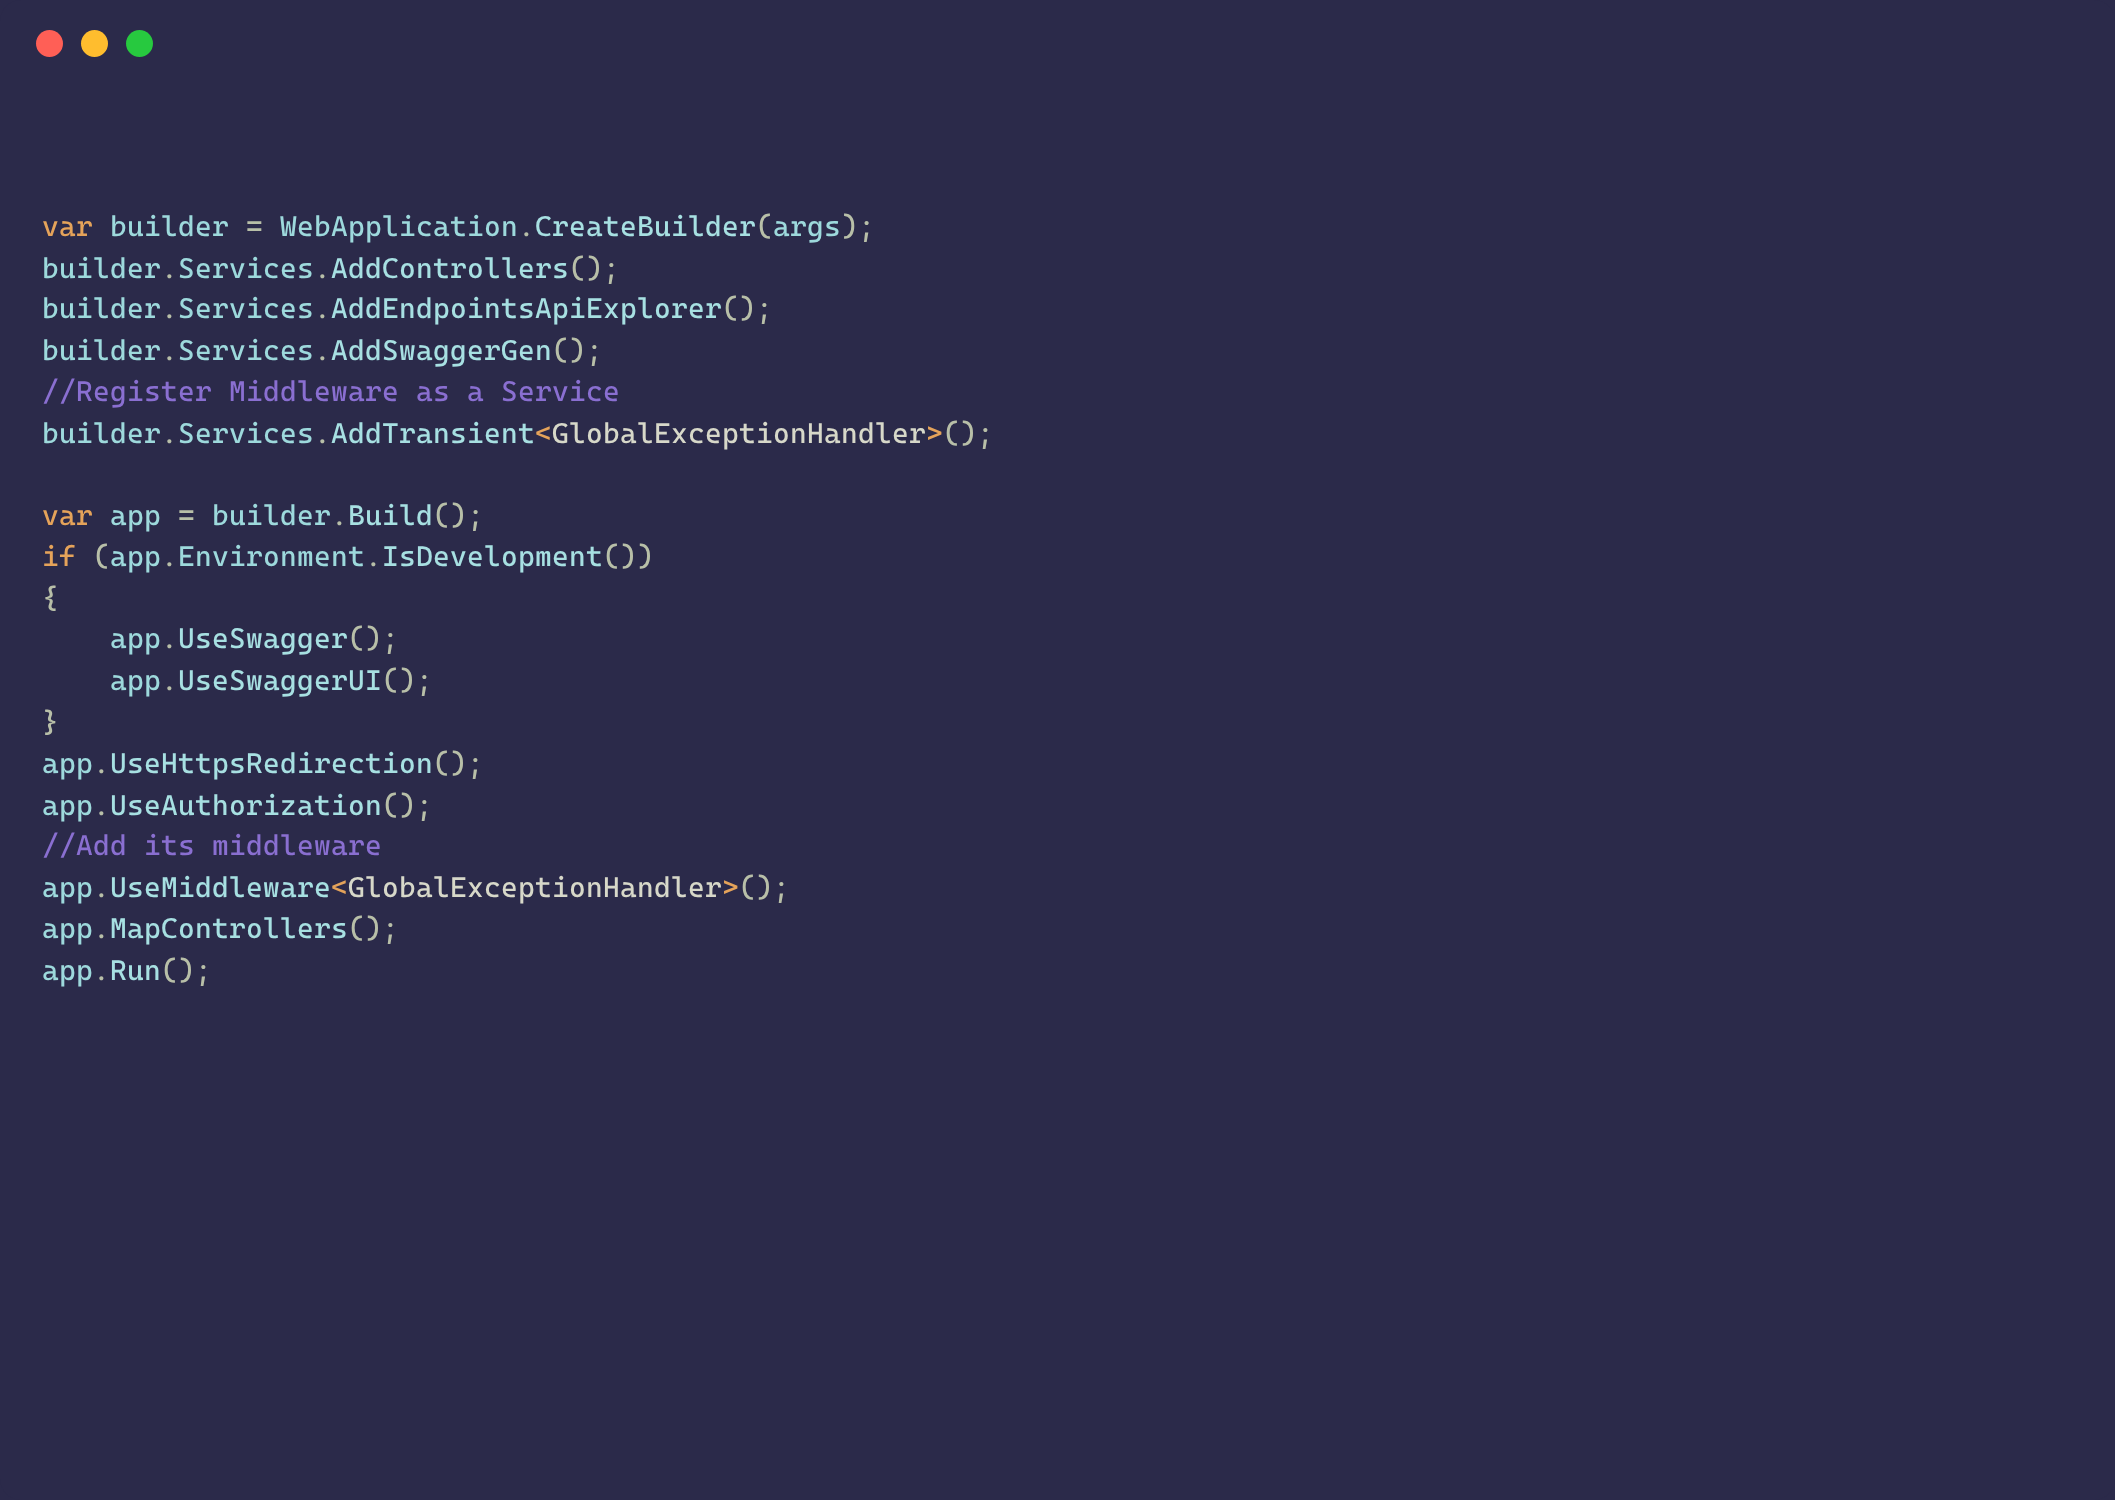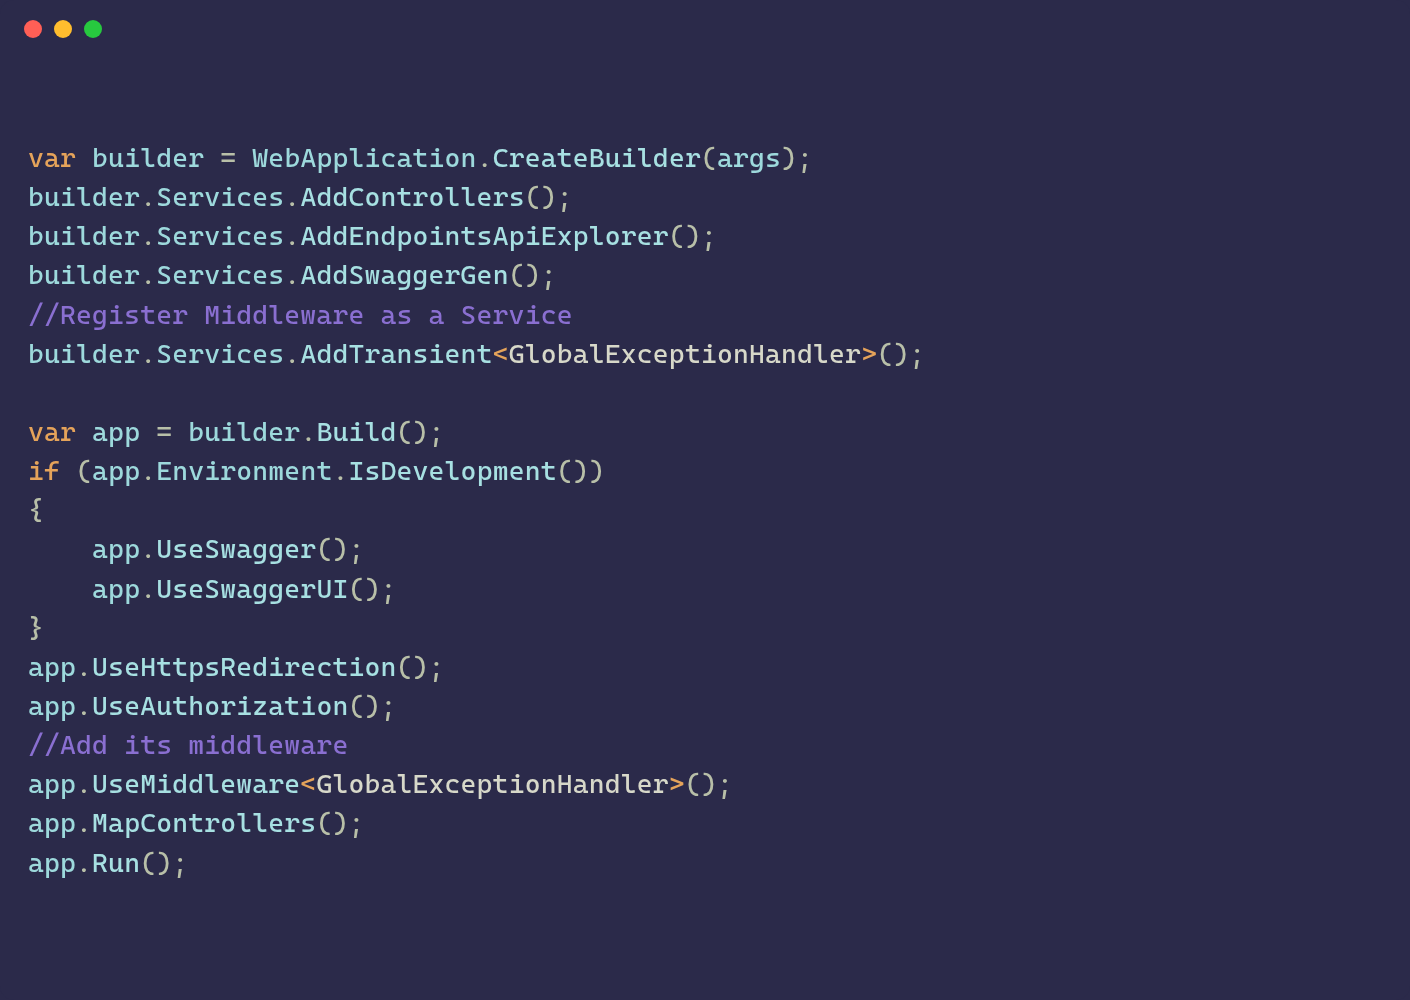--- a/index.html
+++ b/index.html
@@ -29,21 +29,21 @@
     .traffic-light {
       width: 18px;
       height: 18px;
       border-radius: 50%;
     }
     .tl-red { background: #ff5f56; }
     .tl-yellow { background: #ffbd2e; }
     .tl-green { background: #27c93f; }
     .code-area {
       padding: 100px 31px 40px 28px;
-      font-size: 27px;
+      font-size: 19px;
       line-height: 1.45;
       white-space: pre;
       color: #8ec7c9;
       font-weight: 500;
       letter-spacing: 0.2px;
     }
     .kw { color: #e5a35a; }
     .ident { color: #9dd9dc; }
     .method { color: #a7e0e2; }
     .type { color: #d7d8c9; }

